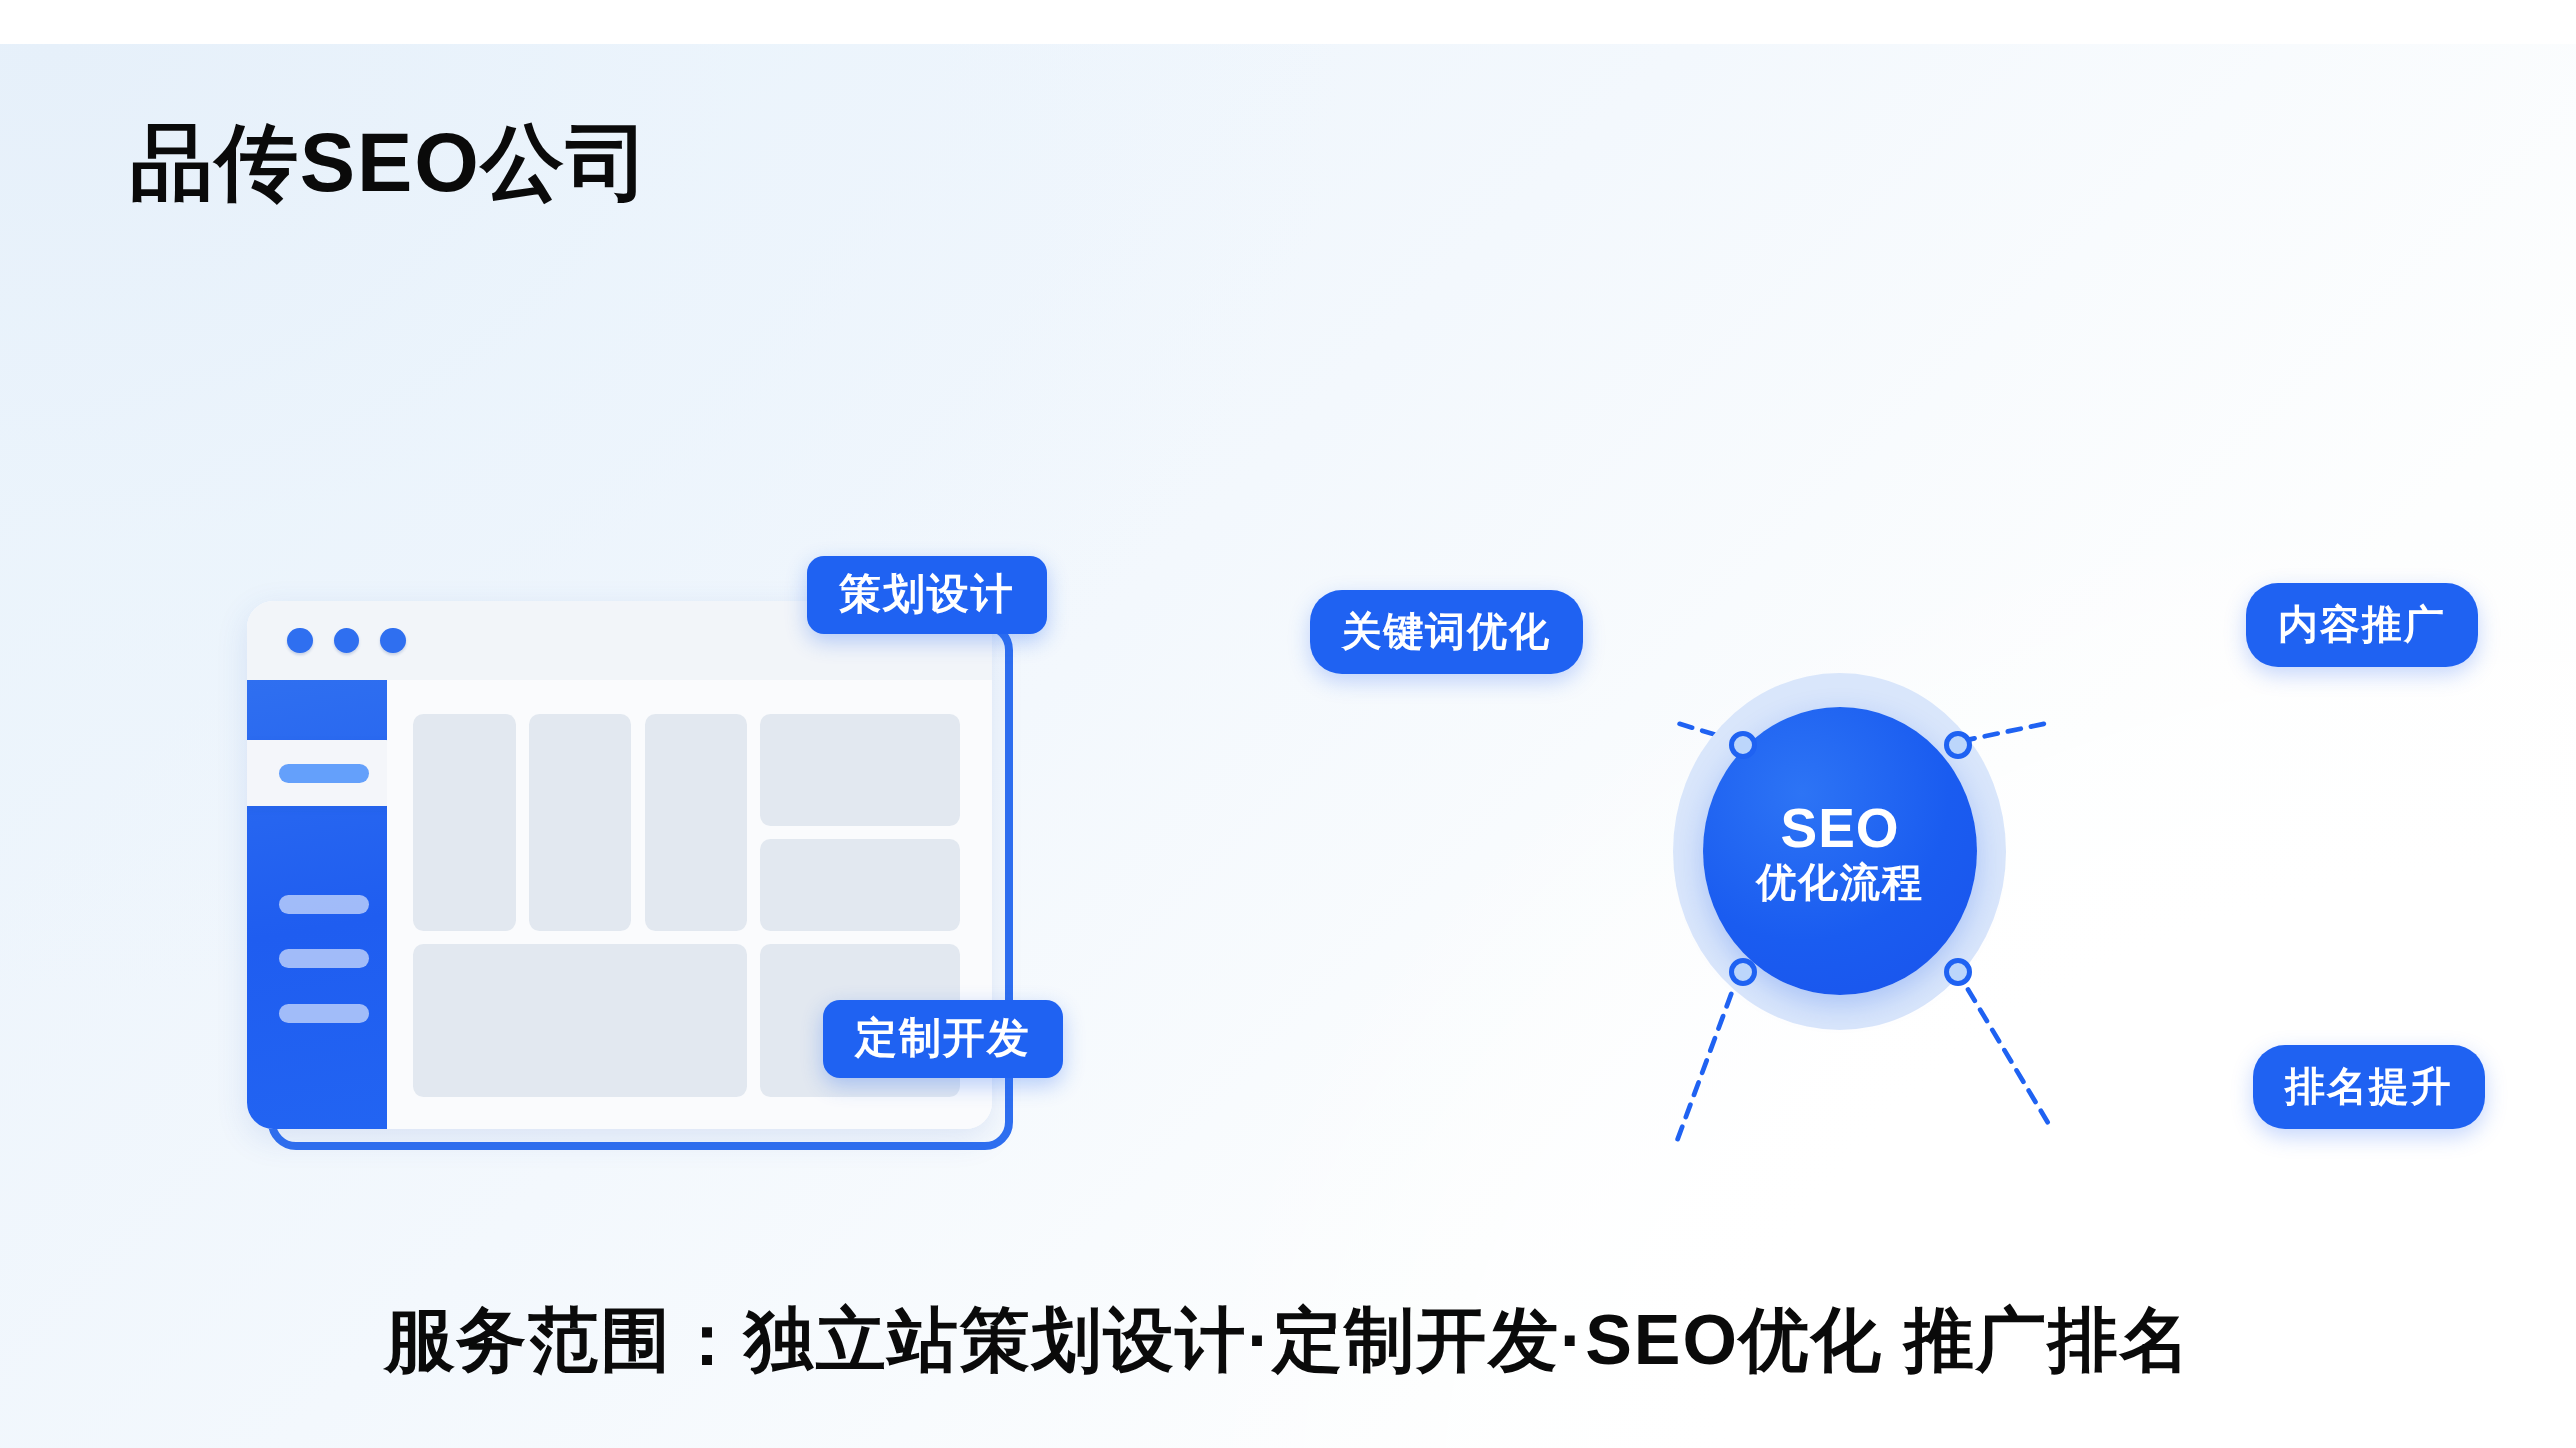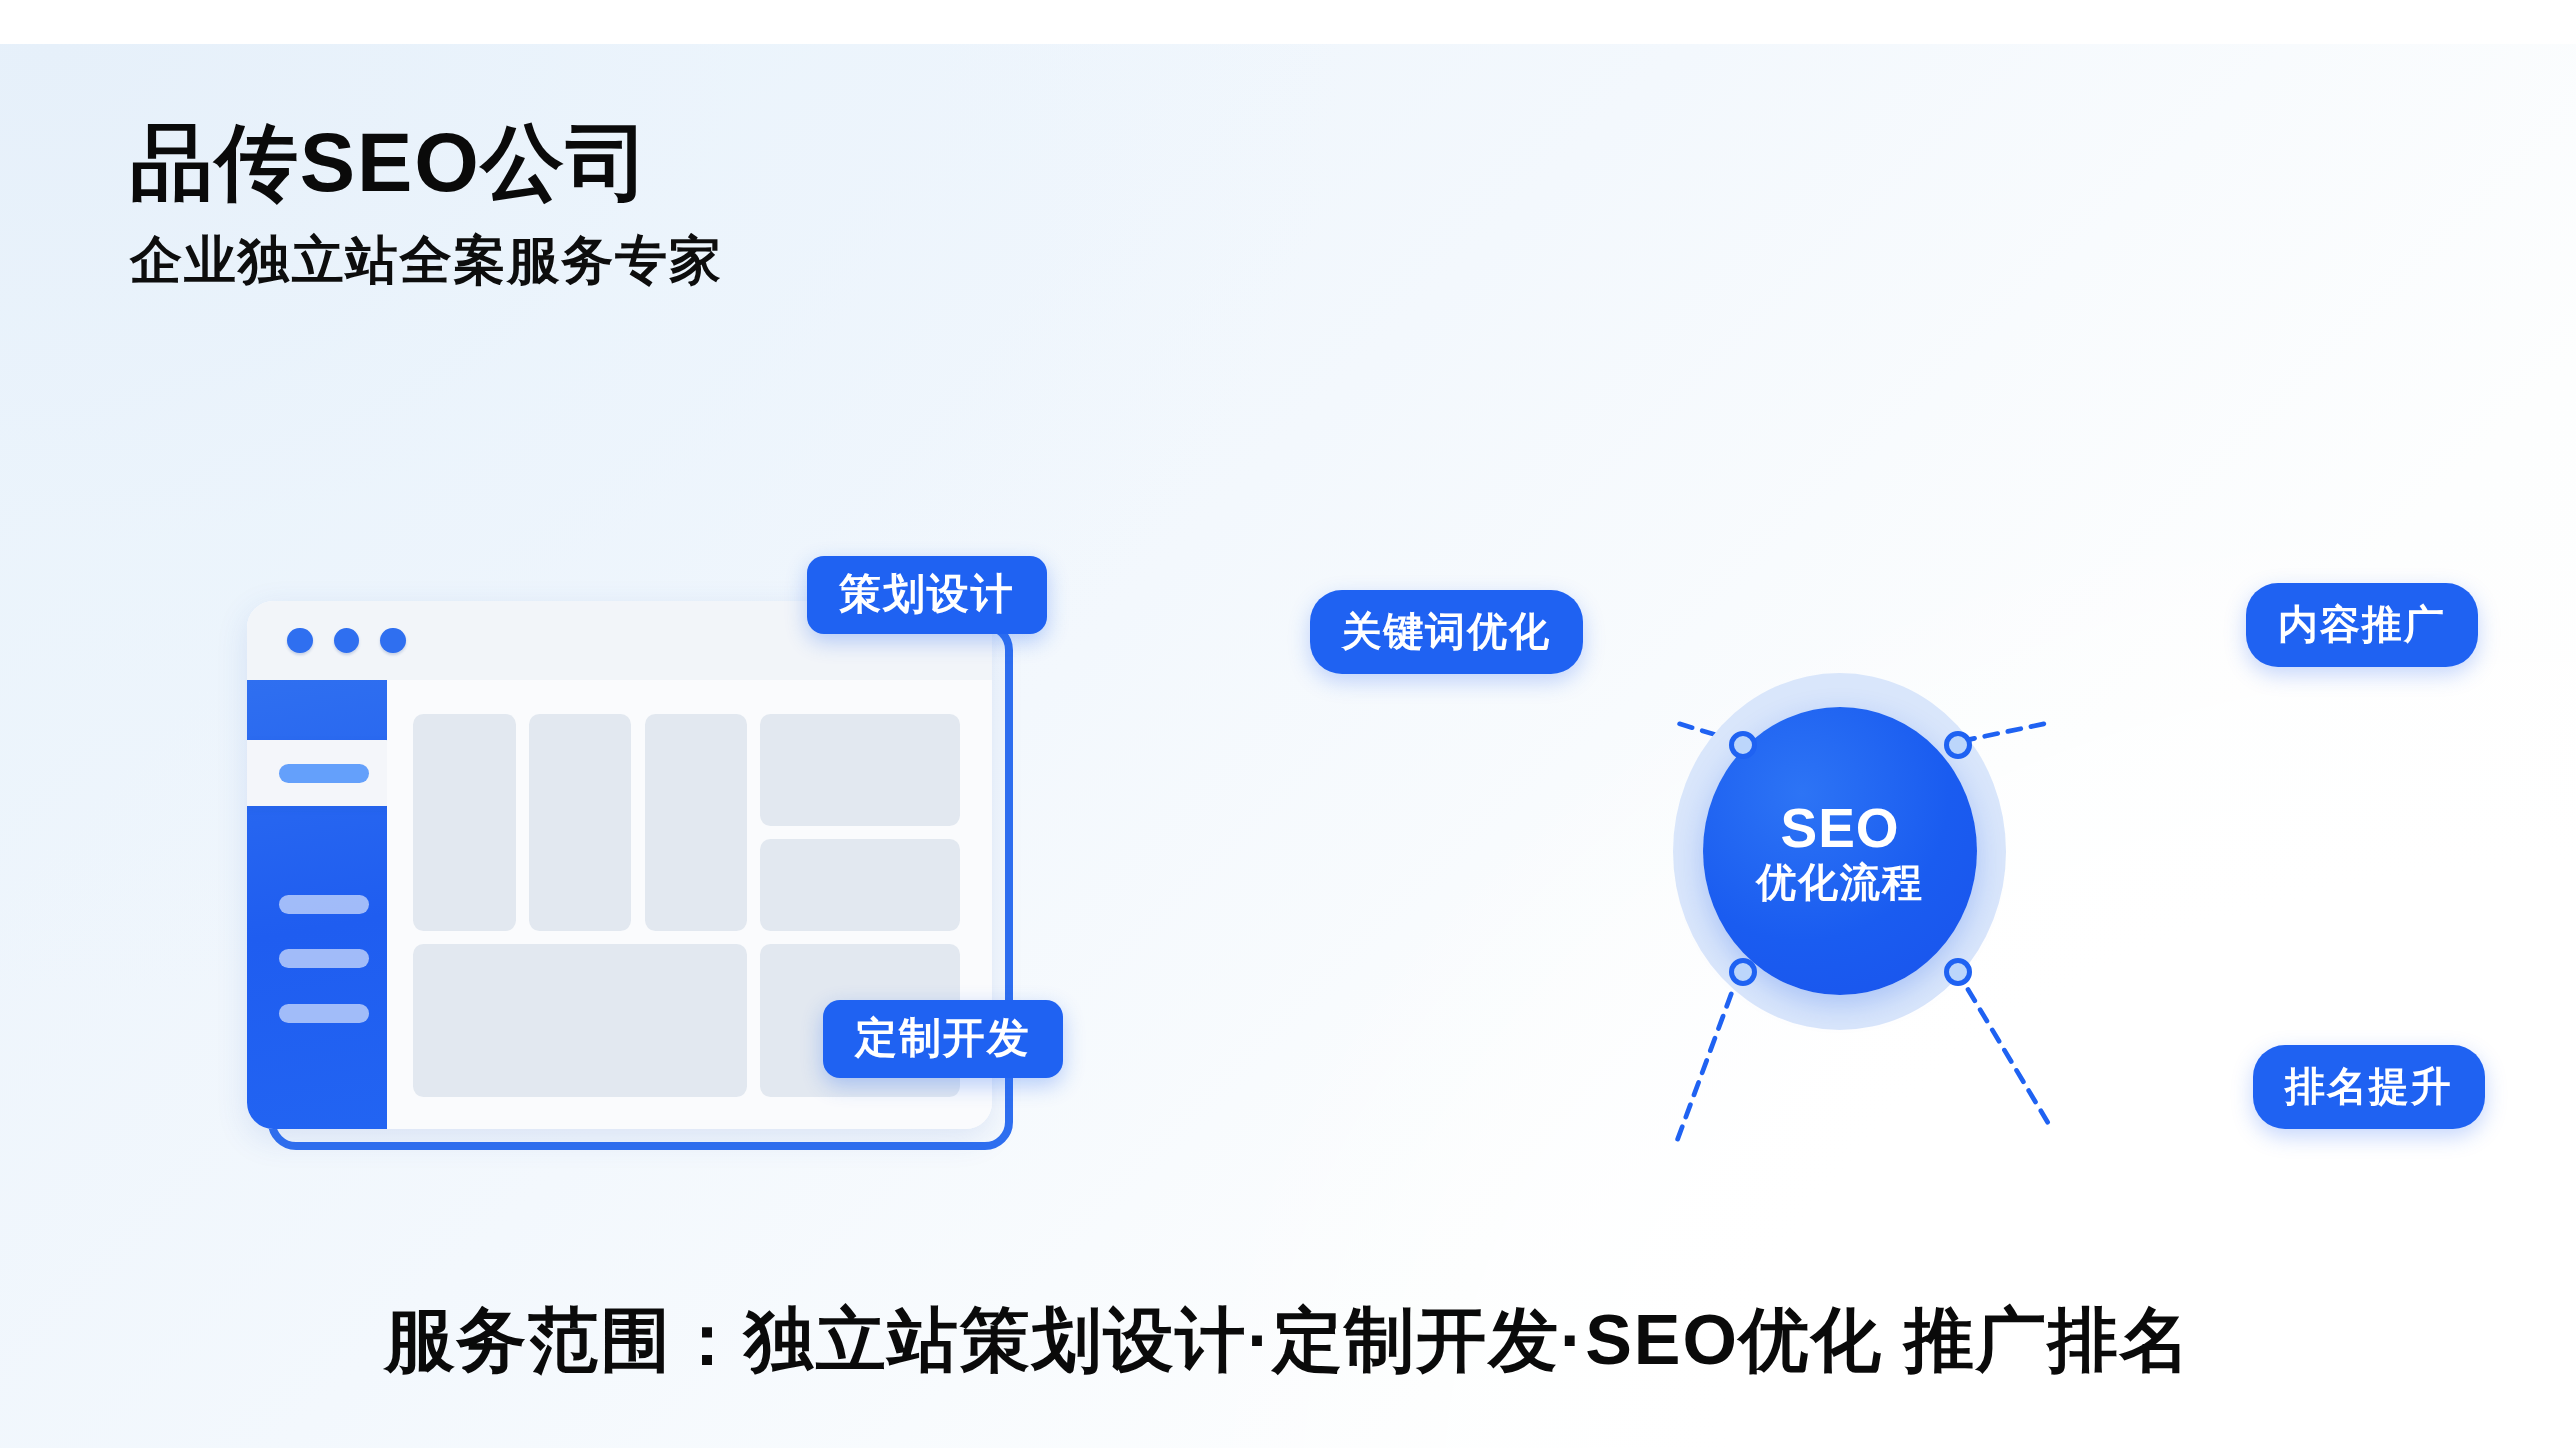--- a/index.html
+++ b/index.html
@@ -277,21 +277,20 @@
     white-space: nowrap;
   }
 </style>
 </head>
 <body>
 
 <div id="stage">
 
   <div class="header">
     <div class="brand-title">品传SEO公司</div>
-    <div class="brand-subtitle">企业独立站全案服务专家</div>
   </div>
 
   <div class="browser-wrap">
 
     <div class="browser-frame-outline"></div>
 
     <div class="browser-window">
 
       <div class="browser-titlebar">
         <span class="dot"></span>

